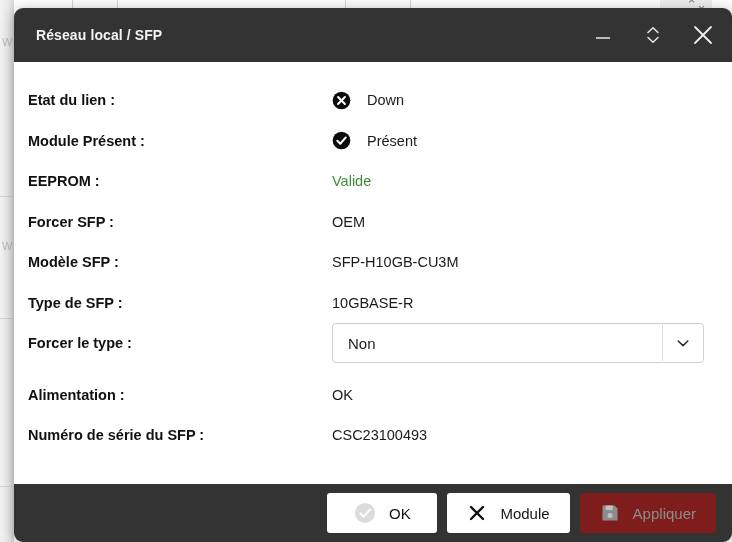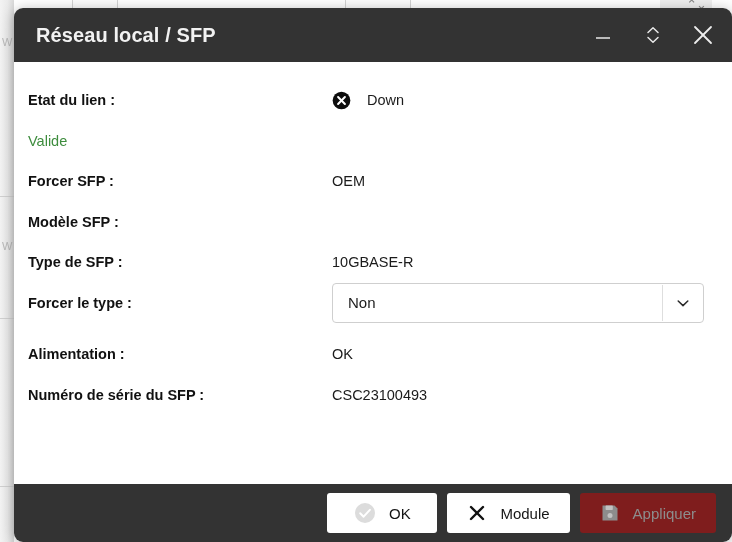--- a/index.html
+++ b/index.html
@@ -81,21 +81,21 @@
     height: 54px;
     flex: 0 0 54px;
     background: #333333;
     display: flex;
     align-items: center;
     padding: 0 4px 0 22px;
     user-select: none;
   }
   .title-text {
     color: #f2f2f2;
-    font-size: 20px;
+    font-size: 14px;
     font-weight: bold;
     letter-spacing: 0.1px;
     flex: 1 1 auto;
     white-space: nowrap;
   }
   .win-btn {
     width: 50px; height: 46px;
     display: flex; align-items: center; justify-content: center;
     cursor: default;
   }
@@ -259,32 +259,44 @@
         <div class="value">
           <svg class="status-icon" viewBox="0 0 20 20">
             <circle cx="10" cy="10" r="9.3" fill="#0d0d0d"></circle>
             <line x1="6.4" y1="6.4" x2="13.6" y2="13.6" stroke="#ffffff" stroke-width="2.1" stroke-linecap="round"></line>
             <line x1="13.6" y1="6.4" x2="6.4" y2="13.6" stroke="#ffffff" stroke-width="2.1" stroke-linecap="round"></line>
           </svg>
           <span>Down</span>
         </div>
       </div>
 
-
-      <div class="row">
+      <div class="row">
+        <div class="label">Module Présent :</div>
+        <div class="value">
+          <svg class="status-icon" viewBox="0 0 20 20">
+            <circle cx="10" cy="10" r="9.3" fill="#0d0d0d"></circle>
+            <polyline points="5.6,10.2 8.7,13.4 14.5,6.8" fill="none" stroke="#ffffff" stroke-width="2.1" stroke-linecap="round" stroke-linejoin="round"></polyline>
+          </svg>
+          <span>Présent</span>
+        </div>
+      </div>
+
+      <div class="row">
+        <div class="label">EEPROM :</div>
         <div class="value ok-green">Valide</div>
       </div>
 
       <div class="row">
         <div class="label">Forcer SFP :</div>
         <div class="value">OEM</div>
       </div>
 
       <div class="row">
         <div class="label">Modèle SFP :</div>
+        <div class="value">SFP-H10GB-CU3M</div>
       </div>
 
       <div class="row">
         <div class="label">Type de SFP :</div>
         <div class="value">10GBASE-R</div>
       </div>
 
       <div class="row">
         <div class="label">Forcer le type :</div>
         <div class="select-wrap">

